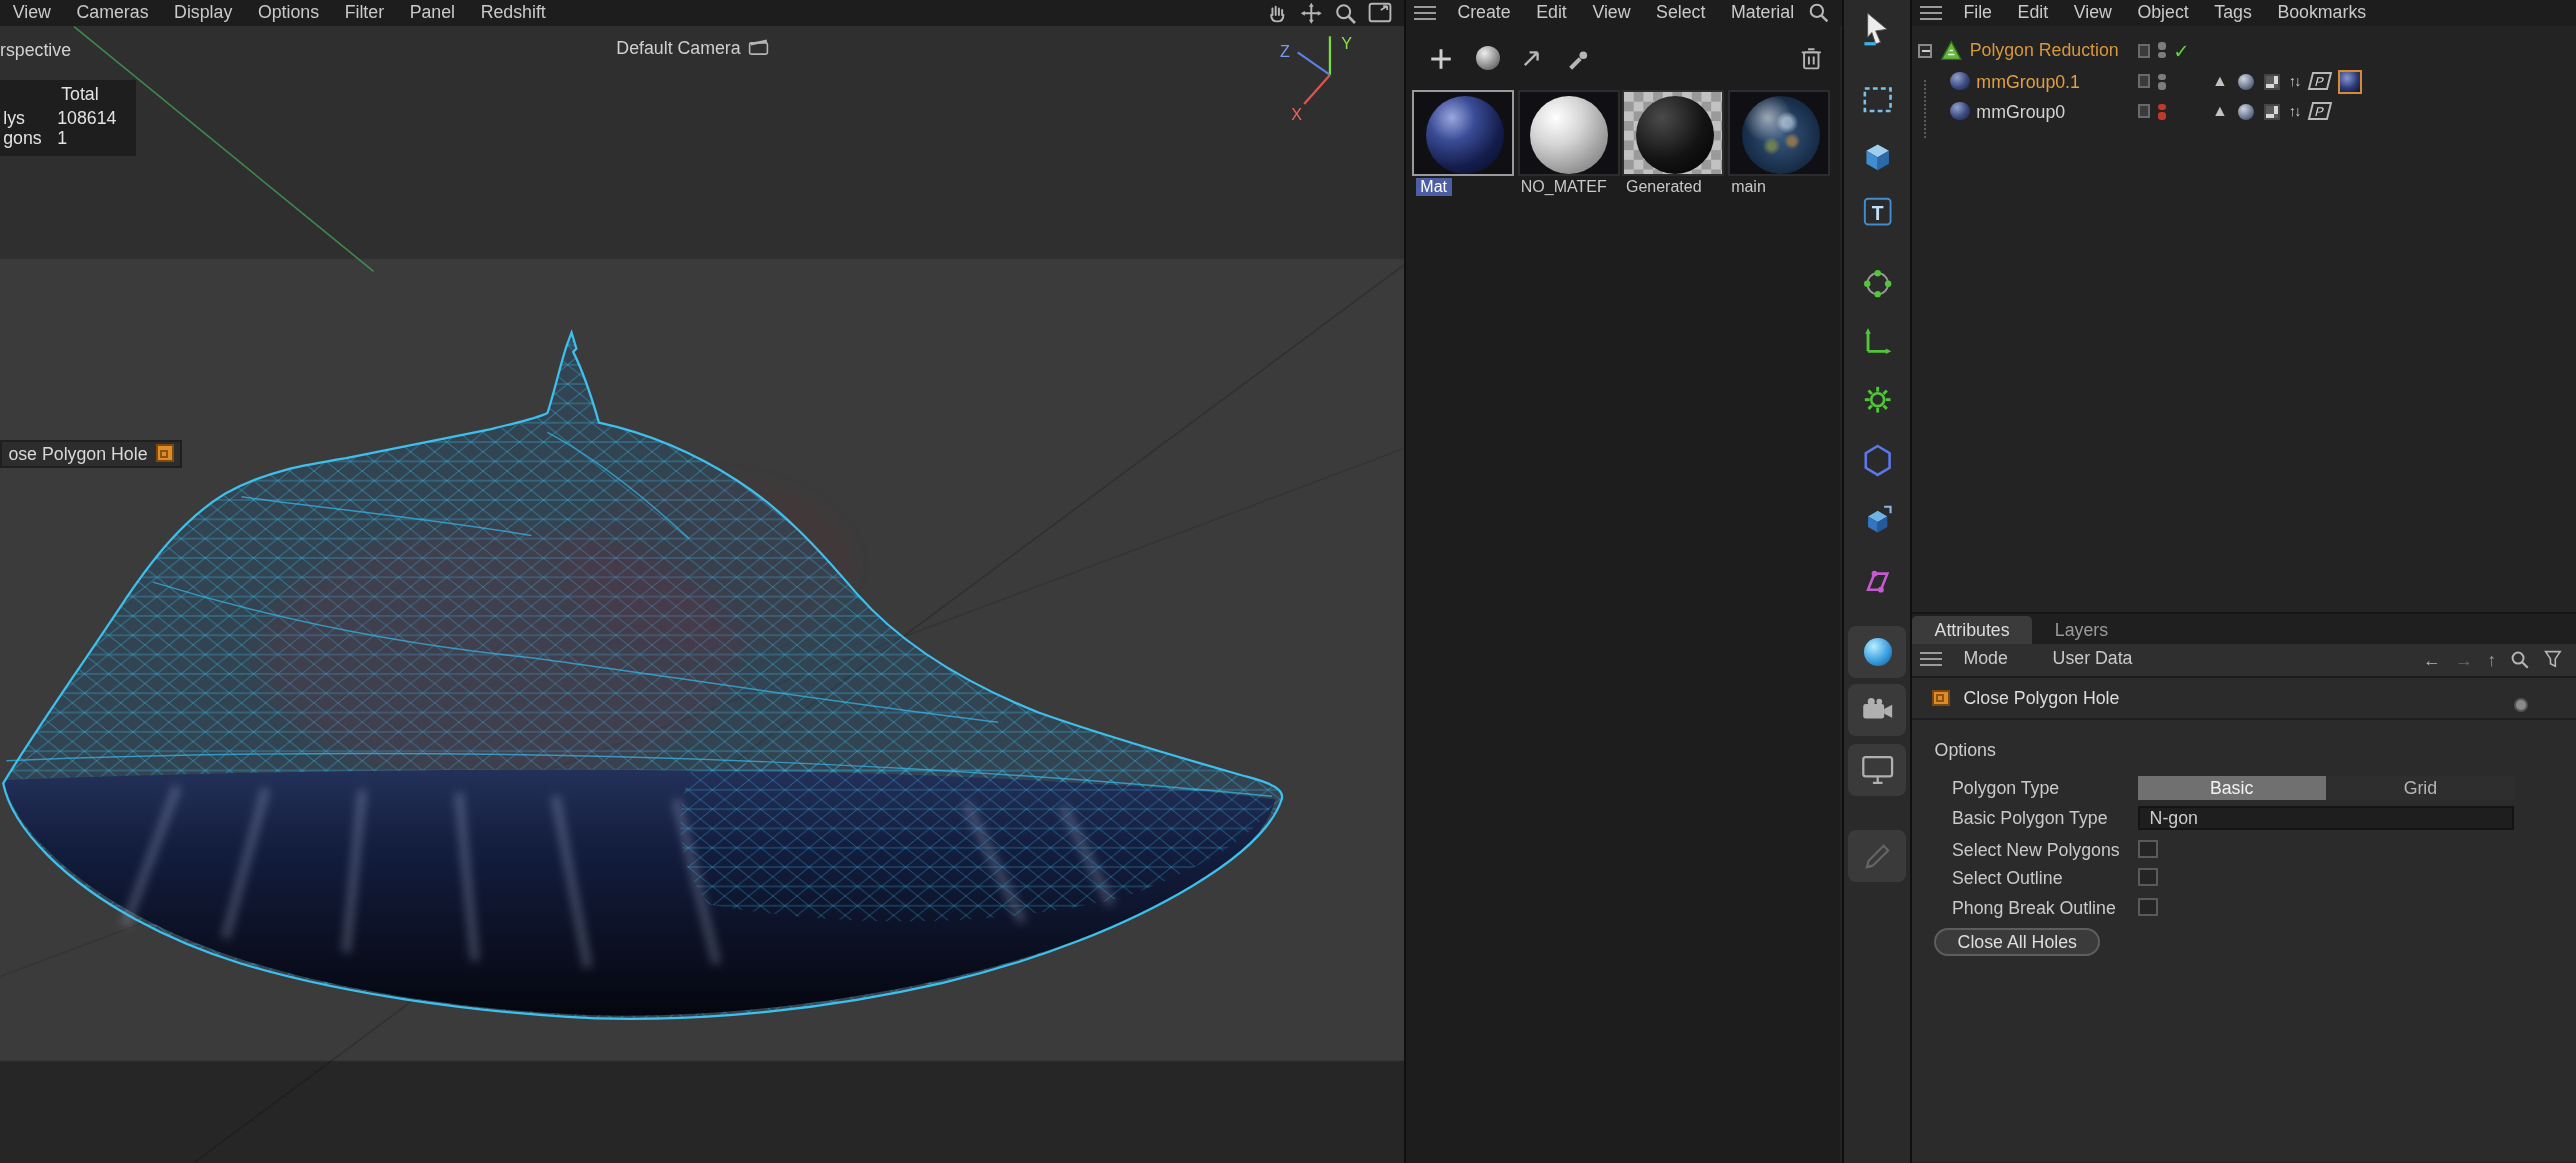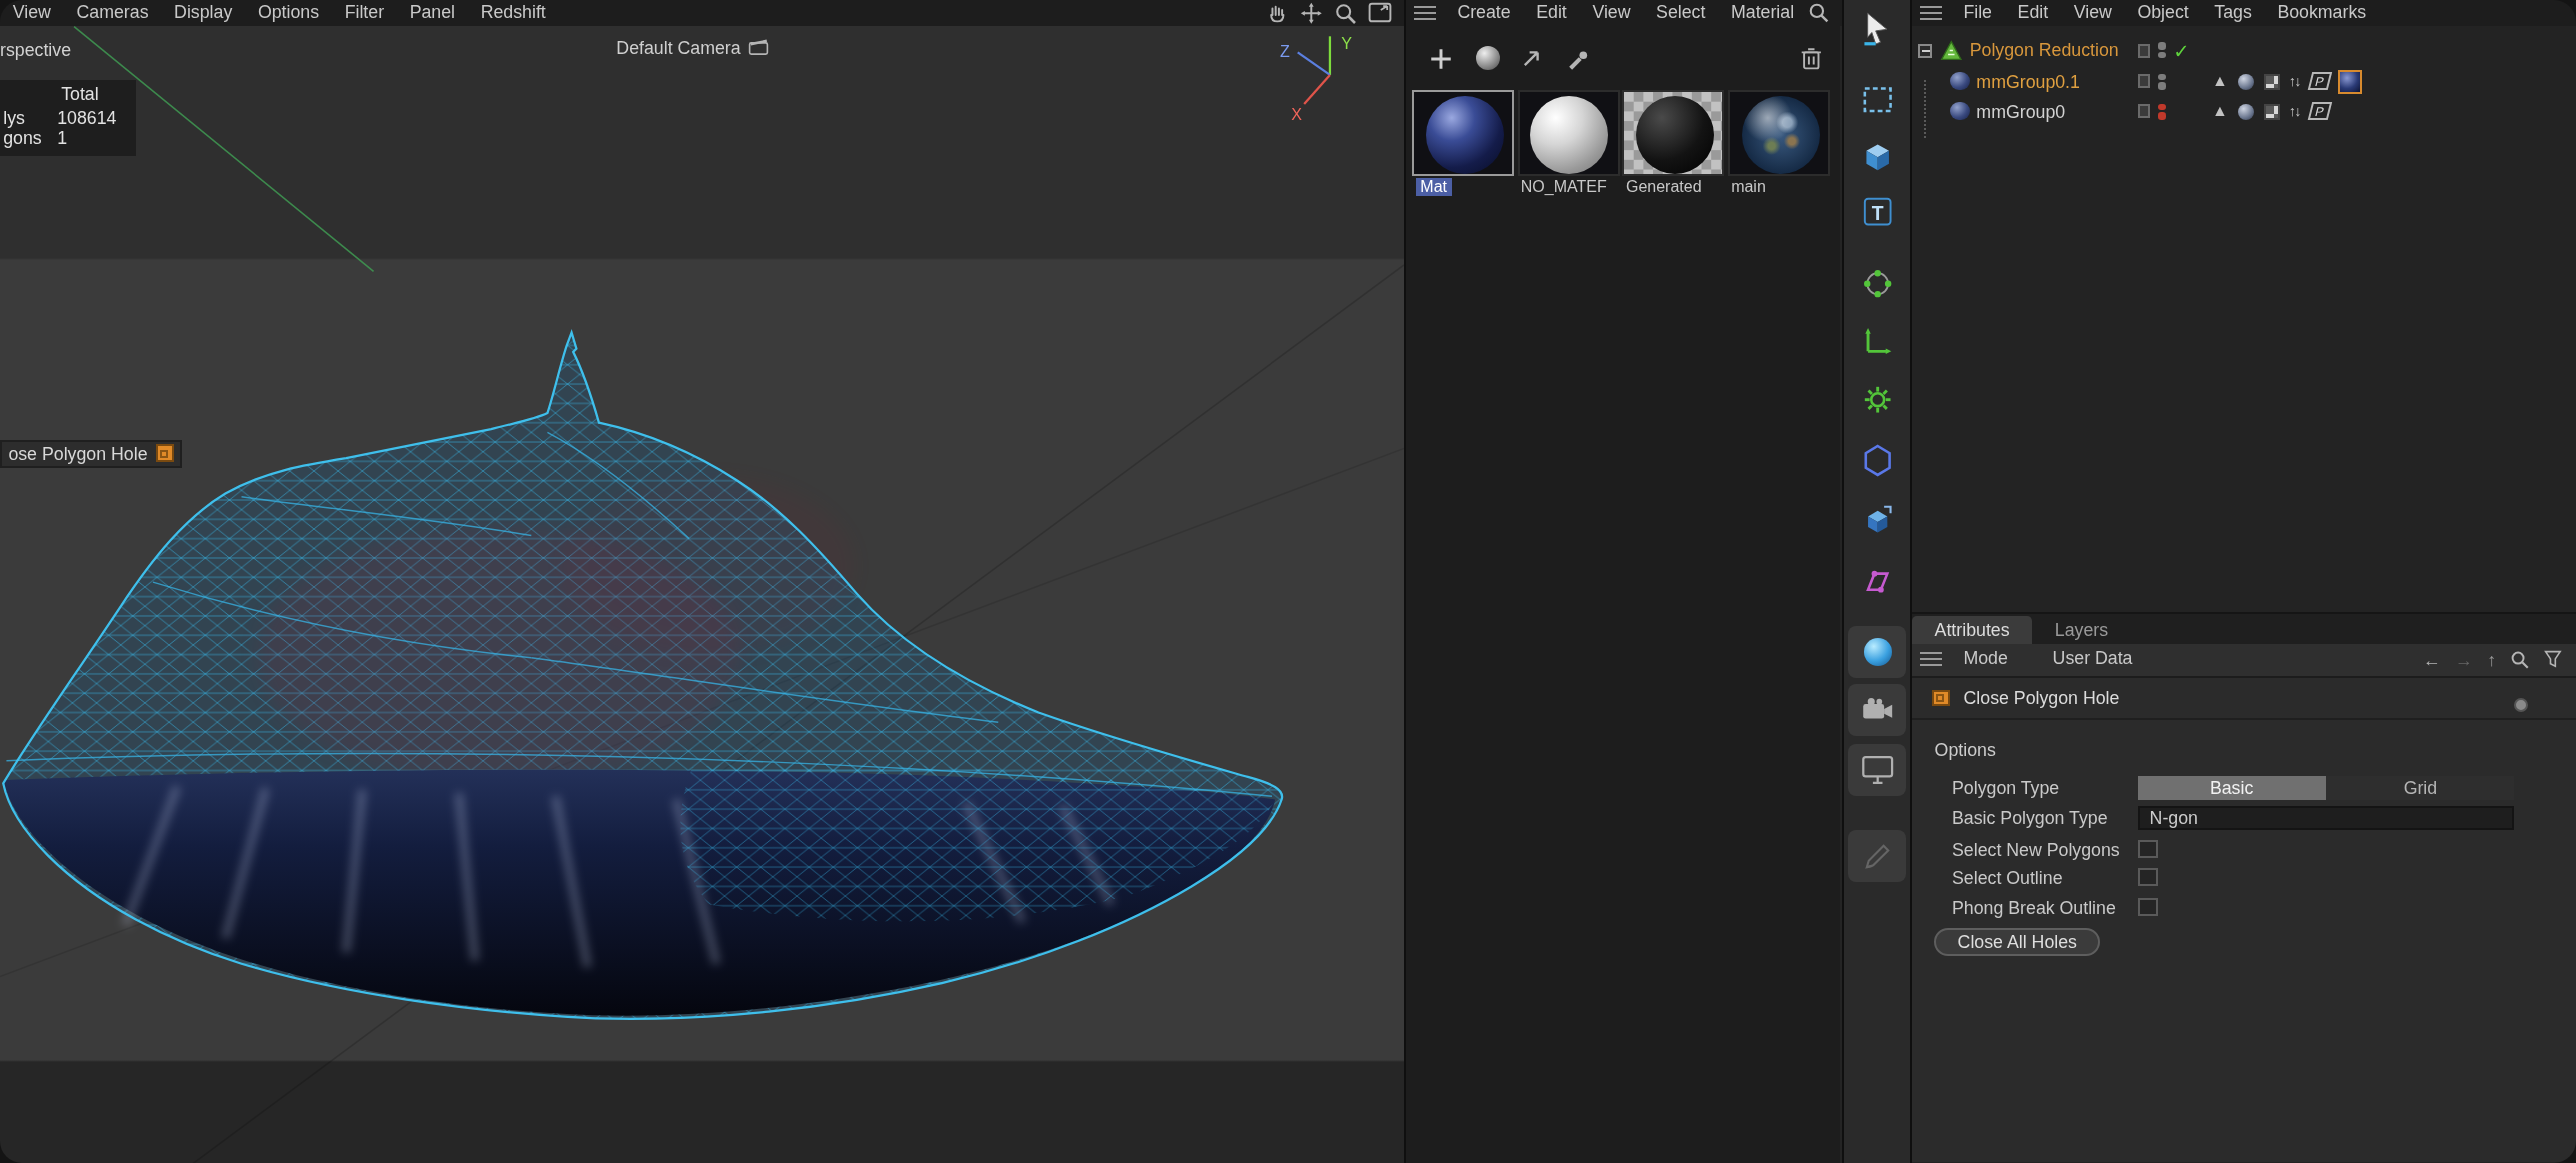--- a/index.html
+++ b/index.html
@@ -1,17 +1,17 @@
 <!DOCTYPE html>
 <html style="font-size:13px"><head>
 <meta charset="utf-8">
 <style>
   *{box-sizing:border-box;margin:0;padding:0;}
   html,body{background:#141414;}
-  #stage{width:2576px;height:1163px;overflow:hidden;border-radius:22px;}
+  #stage{width:2576px;height:1163px;overflow:hidden;}
   #app{position:relative;width:1288px;height:582px;overflow:hidden;background:#242424;
        font-family:"Liberation Sans","DejaVu Sans",sans-serif;font-size:8.9px;color:#c6c6c6;
        transform:scale(2);transform-origin:0 0;}
   .abs{position:absolute;}
   .menubar{position:absolute;display:flex;align-items:center;height:13px;background:#1d1d1d;}
   .menu-item{padding:0 6.4px;line-height:13px;color:#c9c9c9;white-space:nowrap;cursor:default;}
   .hamburger{width:11.3px;height:7.2px;margin:0 4px;border-top:1.2px solid #9a9a9a;border-bottom:1.2px solid #9a9a9a;position:relative;}
   .hamburger:before{content:"";position:absolute;left:0;right:0;top:2px;border-top:1.2px solid #9a9a9a;}
 
   

